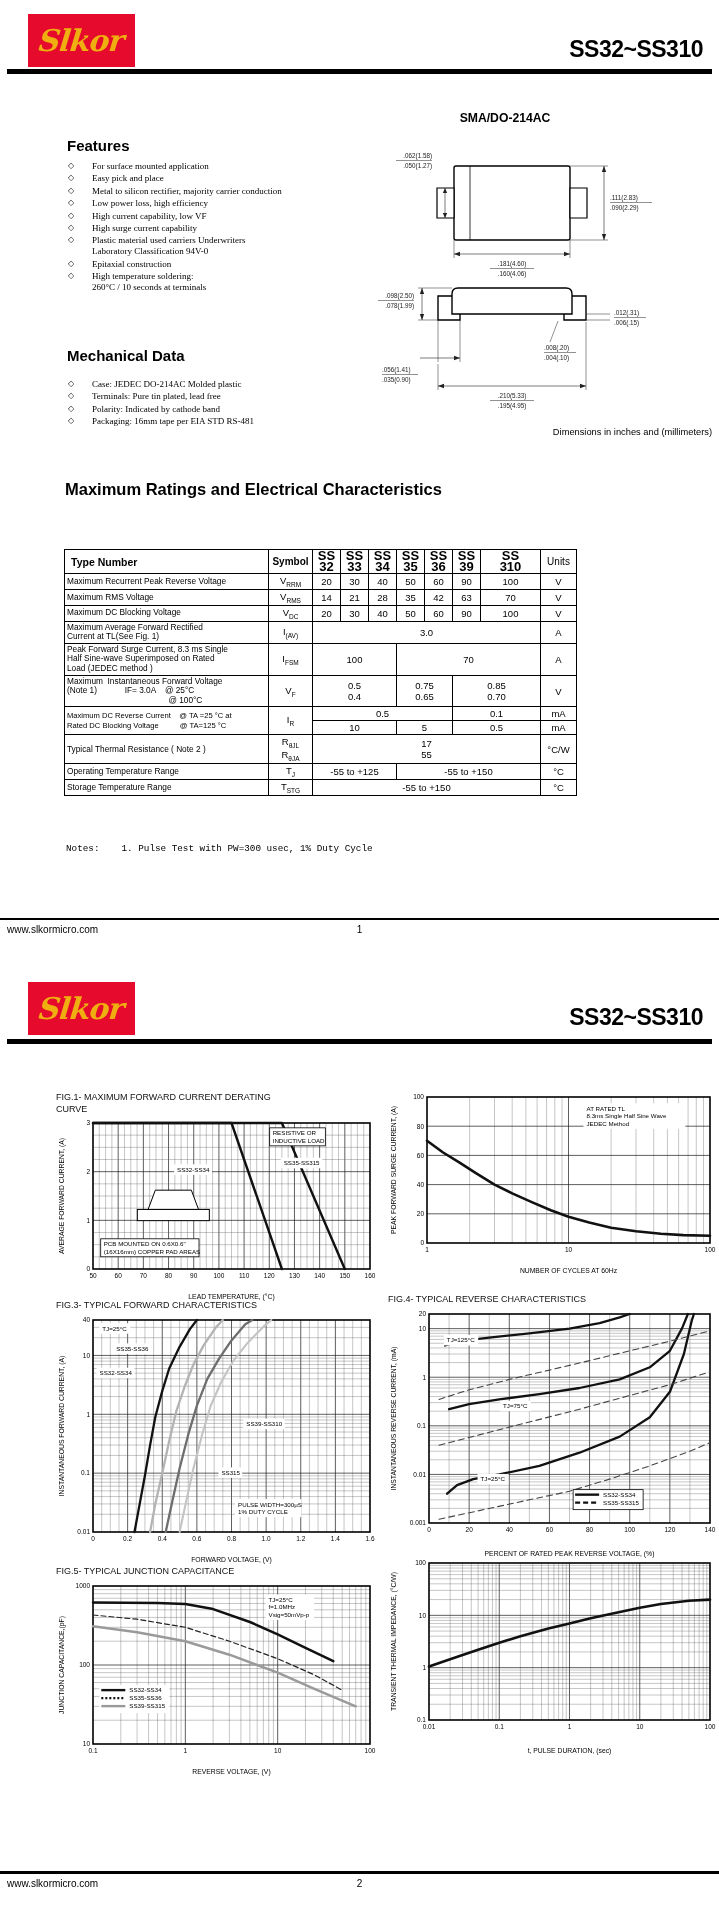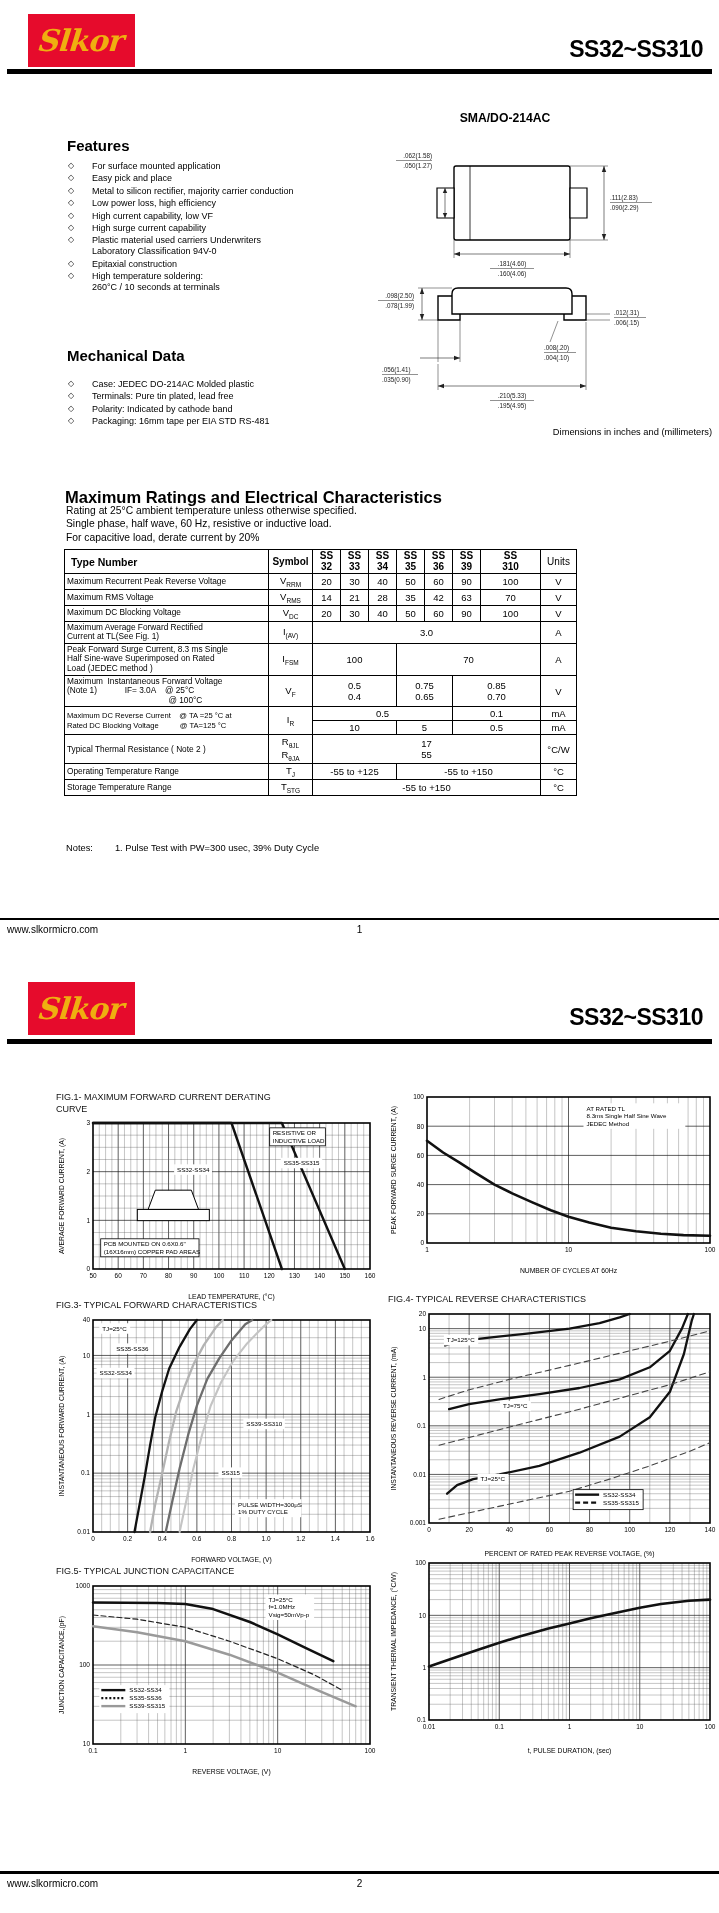--- a/index.html
+++ b/index.html
@@ -10,38 +10,38 @@
   .logo span{font-family:"DejaVu Serif",serif;font-style:italic;font-weight:bold;font-size:30px;color:#efaf10;transform:skewX(-6deg);letter-spacing:-1px;}
   .partnum{font-size:23px;font-weight:bold;letter-spacing:-0.5px;}
   .thickrule{background:#000;height:5px;}
   .h1{font-size:17.5px;font-weight:bold;}
   .h2{font-size:15px;font-weight:bold;}
   .h2b{font-size:16.5px;font-weight:bold;}
   .smapkg{font-size:12.2px;font-weight:bold;text-align:center;}
   ul.diam{list-style:none;margin:0;padding:0;}
   ul.diam li{display:flex;font-size:9px;line-height:10.8px;margin-bottom:1.6px;}
   ul.diam .blt{width:24px;flex:0 0 24px;font-size:8px;color:#222;}
-  ul.diam .txt{white-space:pre-line;}
+  ul.diam .txt{white-space:pre-line;font-family:Liberation Serif, serif;}
   .cond{font-size:10.3px;line-height:13.4px;}
   .dimnote{font-size:9.3px;text-align:right;}
   table.ratings{border-collapse:collapse;table-layout:fixed;width:512px;font-family:"Liberation Sans",sans-serif;}
   table.ratings th,table.ratings td{border:1px solid #000;padding:1px 2px;vertical-align:middle;}
   table.ratings{border:1.5px solid #000;}
   .th-type{font-size:10.5px;font-weight:bold;text-align:left;padding-left:6px !important;}
   .th-sym{font-size:10px;font-weight:bold;text-align:center;}
-  .th-dev{font-size:10px;font-weight:bold;text-align:center;line-height:10.5px;}
+  .th-dev{font-size:13px;font-weight:bold;text-align:center;line-height:10.5px;}
   .th-units{font-size:10px;font-weight:normal;text-align:center;}
   .lbl{font-size:8.3px;text-align:left;line-height:9.6px;}
   .lbl-sm{font-size:7.6px;}
   .lbl-pre{white-space:pre-wrap;}
   .sym{font-size:9.5px;text-align:center;}
   .sym sub{font-size:6.5px;}
   .val{font-size:9.5px;text-align:center;white-space:pre-line;line-height:11px;}
   .unit{font-size:9.5px;text-align:center;}
-  .notes{font-size:9.3px;display:flex;gap:22px;}
+  .notes{font-size:9.3px;display:flex;gap:22px;font-family:Liberation Mono, monospace;}
   .footer{font-size:10px;}
   .footer .pg{position:absolute;left:0;right:0;text-align:center;}
   .fig{position:absolute;margin:0;}
   .figtitle{font-size:9px;line-height:11.5px;white-space:pre-line;margin:0 0 3px 0;color:#111;text-align:left;}
   .fig svg{display:block;margin:0 auto;}
   svg text{font-family:"Liberation Sans",sans-serif;fill:#000;}
   .pkgsvg line,.pkgsvg path,.pkgsvg rect,.pkgsvg polyline,.pkgsvg polygon{vector-effect:non-scaling-stroke;}
   .dimtxt{font-size:6.3px;fill:#222;}
 </style>
 </head>
@@ -182,26 +182,21 @@
       <polygon points="80,248 86,245.8 86,250.2" fill="#222"></polygon>
         <polygon points="228,248 222,245.8 222,250.2" fill="#222"></polygon>
       <text class="dimtxt" x="154" y="260" text-anchor="middle">.210(5.33)</text>
       <line x1="132" y1="262.5" x2="176" y2="262.5" stroke="#222" stroke-width="0.5"></line>
       <text class="dimtxt" x="154" y="270" text-anchor="middle">.195(4.95)</text>
     </g>
   </svg>
 
   <div class="abs dimnote" style="left:390px;top:427px;width:322px;">Dimensions in inches and (millimeters)</div>
 
-  <div class="abs h2b" style="left:65px;top:480px;margin-top:8px;">Maximum Ratings and Electrical Characteristics</div>
-  <div class="abs cond" style="left:66px;top:504px;">
-    <div>Rating at 25°C ambient temperature unless otherwise specified.</div>
-    <div>Single phase, half wave, 60 Hz, resistive or inductive load.</div>
-    <div>For capacitive load, derate current by 20%</div>
-  </div>
+  <div class="abs h2b" style="left:65px;top:480px;">Maximum Ratings and Electrical Characteristics</div>
 
   <table class="abs ratings" style="left:64px;top:549px;">
     <colgroup>
       <col style="width:204px">
         <col style="width:44px">
       <col style="width:28px">
         <col style="width:28px">
         <col style="width:28px">
         <col style="width:28px">
         <col style="width:28px">
@@ -345,21 +340,21 @@
         <td class="lbl">Storage Temperature Range</td>
         <td class="sym"><span>T</span><sub>STG</sub></td>
         <td class="val" colspan="7">-55 to +150</td>
         <td class="unit">°C</td>
       </tr>
     </tbody>
   </table>
 
   <div class="abs notes" style="left:66px;top:843px;">
     <span>Notes:</span>
-    <span>1. Pulse Test with PW=300 usec, 39% Duty Cycle</span>
+    <span>1. Pulse Test with PW=300 usec, 1% Duty Cycle</span>
   </div>
 
   <div class="abs" style="left:0;top:918px;width:719px;height:2px;background:#000;"></div>
   <div class="abs footer" style="left:7px;top:924px;width:705px;">
     <span>www.slkormicro.com</span>
     <span class="pg">1</span>
   </div>
 
   <div class="abs logo" style="left:28px;top:982px;">
     <span>Slkor</span>

